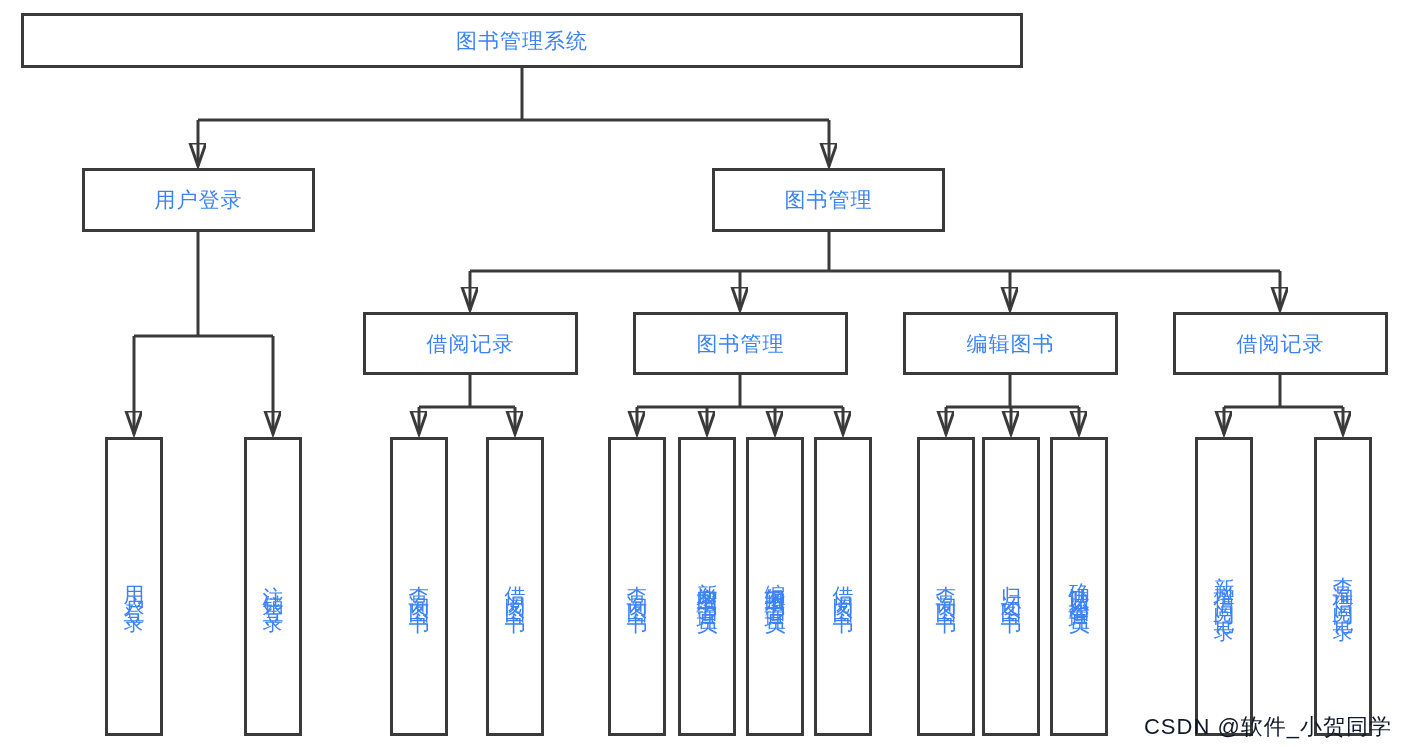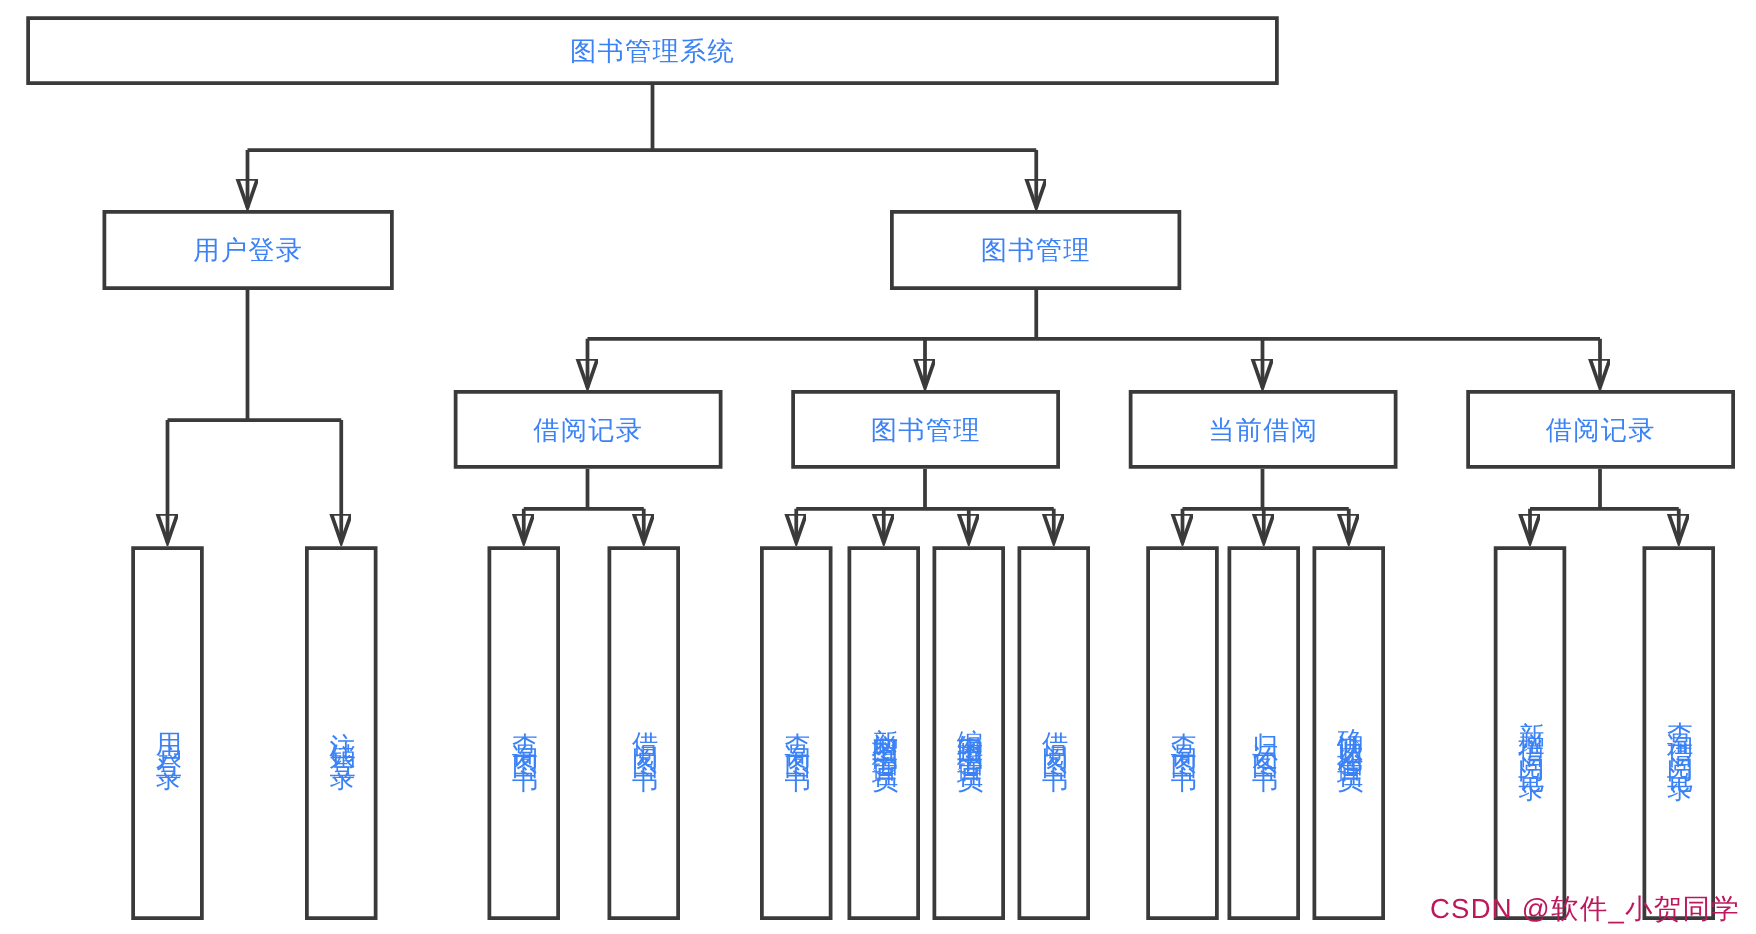--- a/index.html
+++ b/index.html
@@ -40,21 +40,21 @@
     writing-mode: vertical-rl;
     letter-spacing: 9px;
     font-size: 21px;
   }
   .box.leaf.long { letter-spacing: 4.5px; }
   .watermark {
     position: absolute;
     right: 13px;
     top: 712px;
     font-size: 22px;
-    color: #be185d;
+    color: #0f172a;
     letter-spacing: 1px;
     z-index: 5;
     white-space: nowrap;
   }
 </style>
 </head>
 <body>
 
 <div class="canvas">
 
@@ -113,21 +113,21 @@
     </g>
   </svg>
 
   <div class="box root">图书管理系统</div>
 
   <div class="box lvl2" style="left:82px;">用户登录</div>
   <div class="box lvl2" style="left:712px;">图书管理</div>
 
   <div class="box lvl3" style="left:363px;">借阅记录</div>
   <div class="box lvl3" style="left:633px;">图书管理</div>
-  <div class="box lvl3" style="left:903px;">当前借阅</div>
+  <div class="box lvl3" style="left:903px;">编辑图书</div>
   <div class="box lvl3" style="left:1173px;">借阅记录</div>
 
   <div class="box leaf" style="left:105px;">用户登录</div>
   <div class="box leaf" style="left:244px;">注销登录</div>
 
   <div class="box leaf" style="left:390px;">查询图书</div>
   <div class="box leaf" style="left:486px;">借阅图书</div>
 
   <div class="box leaf" style="left:608px;">查询图书</div>
   <div class="box leaf long" style="left:678px;">新增图书（管理员）</div>

